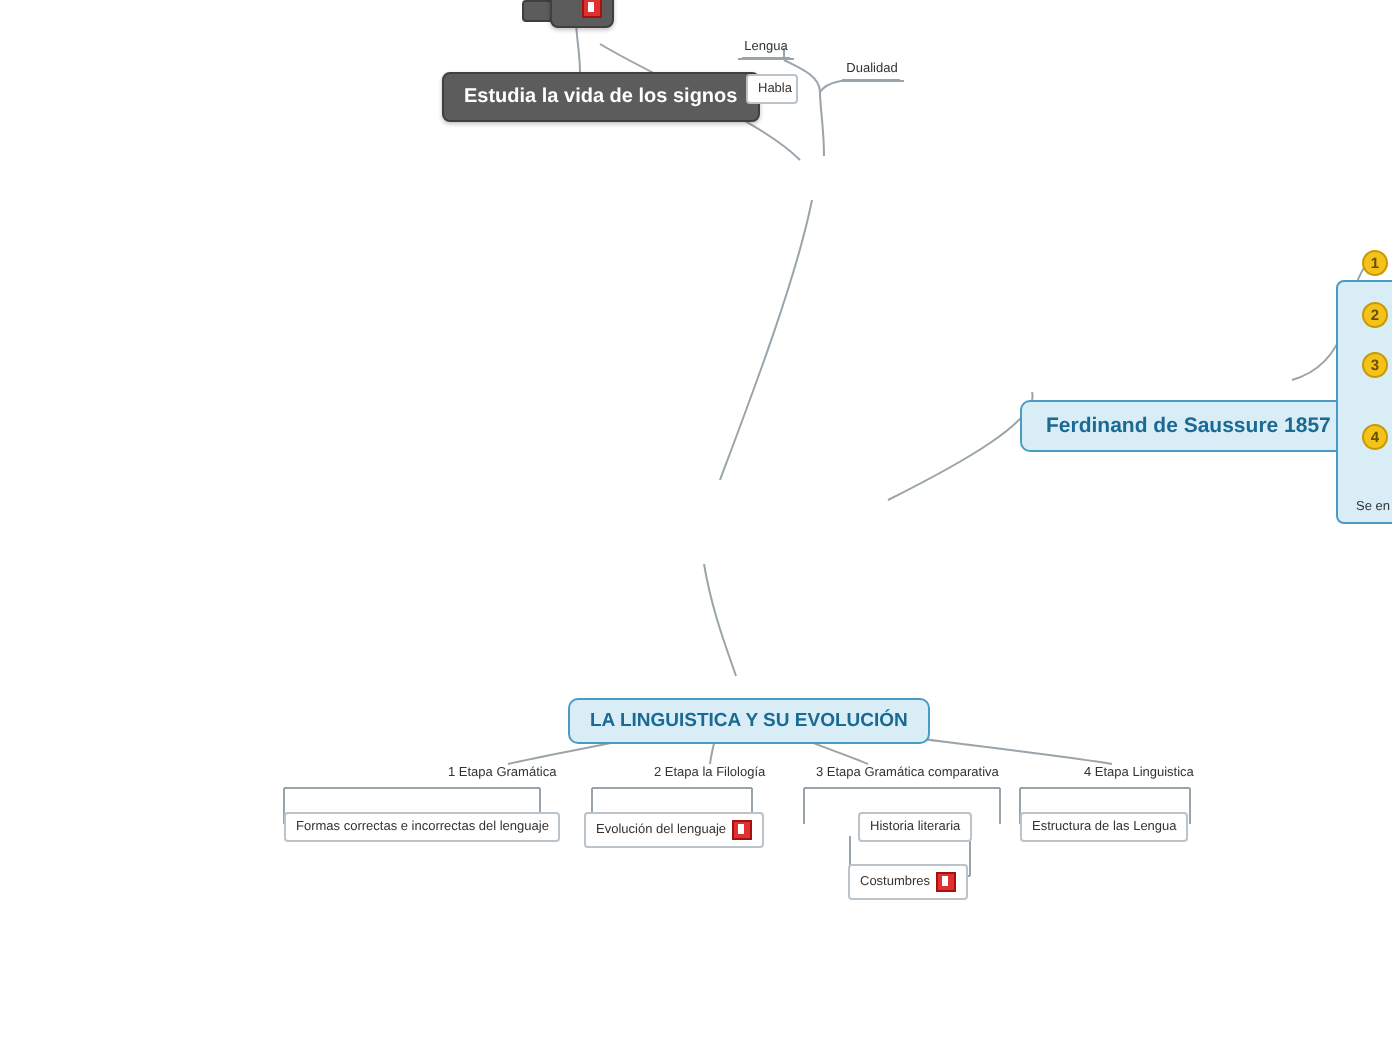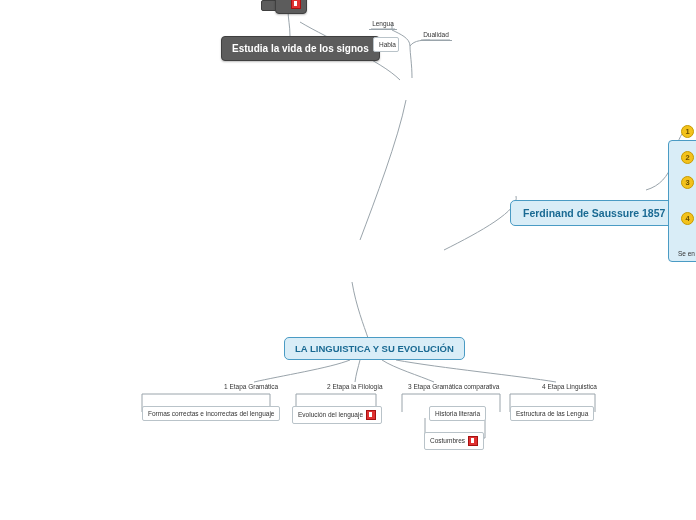--- a/index.html
+++ b/index.html
@@ -233,21 +233,21 @@
     <span>2</span>
   </div>
   <div class="node circle-num" style="left:681px; top:176px;">
     <span>3</span>
   </div>
   <div class="node circle-num" style="left:681px; top:212px;">
     <span>4</span>
   </div>
 
 
-  <div class="node node-lblue sm" style="left:284px; top:337px;text-align:right;">
+  <div class="node node-lblue sm" style="left:284px; top:349px;text-align:right;">
     <span>LA LINGUISTICA Y SU EVOLUCIÓN</span>
   </div>
 
   <div class="node node-plain" style="left:222px; top:383px;">
     <span>1 Etapa Gramática</span>
   </div>
   <div class="node node-plain boxed" style="left:142px; top:406px;">
     <span>Formas correctas e incorrectas del lenguaje</span>
   </div>
 

